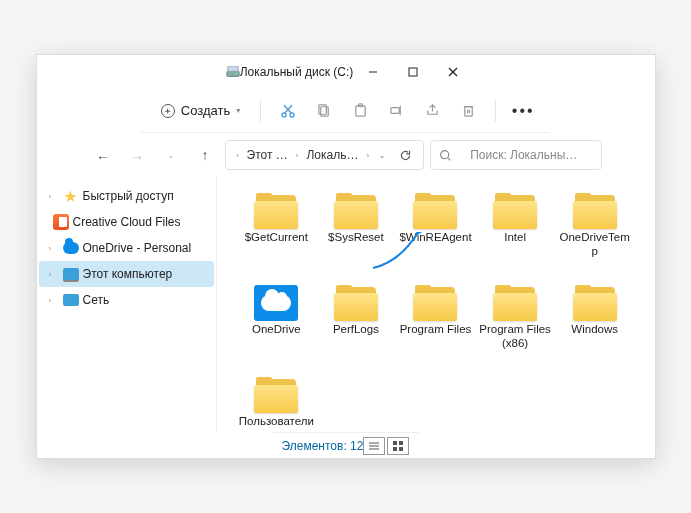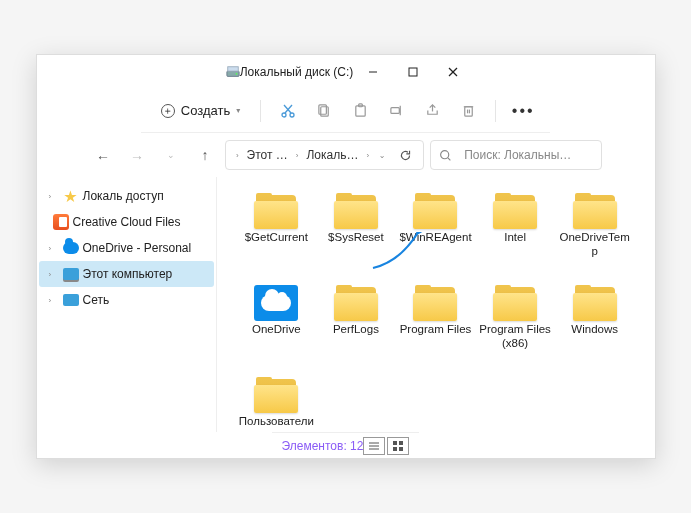--- a/index.html
+++ b/index.html
@@ -15,40 +15,40 @@
   .tb-sep { width: 1px; height: 22px; background: #e5e5e5; margin: 0 8px; }
   .tb-icon { width: 34px; height: 32px; display: flex; align-items: center; justify-content: center; color: #888; border-radius: 4px; }
   .navbar { height: 44px; display: flex; align-items: center; padding: 0 10px; gap: 6px; }
   .nav-arrow { width: 28px; height: 28px; display: flex; align-items: center; justify-content: center; color: #555; font-size: 14px; }
   .nav-arrow.dis { color: #bbb; }
   .addressbar { flex: 1; height: 30px; border: 1px solid #e0e0e0; border-radius: 4px; display: flex; align-items: center; padding: 0 6px; font-size: 12px; color: #333; gap: 2px; }
   .crumb { padding: 2px 4px; }
   .crumb-sep { color: #888; font-size: 8px; padding: 0 2px; }
   .addr-refresh { width: 24px; display: flex; align-items: center; justify-content: center; color: #555; margin-left: auto; }
   .addr-down { width: 18px; display: flex; align-items: center; justify-content: center; color: #888; font-size: 8px; }
-  .searchbox { width: 172px; height: 30px; border: 1px solid #e0e0e0; border-radius: 4px; display: flex; align-items: center; padding: 0 8px; gap: 12px; color: #888; font-size: 12px; overflow: hidden; }
+  .searchbox { width: 172px; height: 30px; border: 1px solid #e0e0e0; border-radius: 4px; display: flex; align-items: center; padding: 0 8px; gap: 18px; color: #888; font-size: 12px; overflow: hidden; }
   .body { flex: 1; display: flex; overflow: hidden; }
   .sidebar { width: 180px; border-right: 1px solid #eee; padding: 6px 2px; overflow: hidden; }
   .tree-item { display: flex; align-items: center; gap: 4px; height: 26px; padding: 0 4px 0 10px; font-size: 12px; color: #222; border-radius: 3px; }
   .tree-item.sel { background: #cce8f7; }
   .tree-item.child { padding-left: 14px; }
   .tree-chev { width: 10px; font-size: 8px; color: #888; }
   .tree-icon { width: 16px; height: 16px; display: flex; align-items: center; justify-content: center; }
   .content { flex: 1; padding: 12px 20px; display: grid; grid-template-columns: repeat(5, 1fr); grid-auto-rows: 86px; gap: 6px 0; overflow: hidden; position: relative; }
   .folder { display: flex; flex-direction: column; align-items: center; justify-content: flex-start; font-size: 11.5px; color: #222; text-align: center; padding: 4px 2px; }
   .folder-label { margin-top: 2px; line-height: 1.2; max-width: 80px; word-break: break-word; }
   .folder-icon { width: 44px; height: 36px; position: relative; }
   .folder-icon .back { position: absolute; inset: 2px 2px 0 2px; background: linear-gradient(#f0c44c,#e8b63a); border-radius: 2px 4px 2px 2px; }
   .folder-icon .tab { position: absolute; left: 2px; top: 0; width: 16px; height: 8px; background: #f0c44c; border-radius: 2px 2px 0 0; }
   .folder-icon .front { position: absolute; inset: 8px 0 0 0; background: linear-gradient(#ffe48a,#f7c948); border-radius: 2px; box-shadow: 0 1px 2px rgba(0,0,0,0.15); }
   .onedrive-icon { width: 44px; height: 36px; background: #0c8ce9; border-radius: 3px; display:flex; align-items:center; justify-content:center; }
   .cloud-shape { width: 30px; height: 16px; background:#fff; border-radius: 10px; position:relative; }
   .cloud-shape::before { content:''; position:absolute; width:14px; height:14px; background:#fff; border-radius:50%; left:4px; top:-6px;}
   .cloud-shape::after { content:''; position:absolute; width:10px; height:10px; background:#fff; border-radius:50%; left:16px; top:-3px;}
-  .statusbar { height: 26px; border-top: 1px solid #eee; display: flex; align-items: center; padding: 0 10px; font-size: 12px; color: #8b5cf6; justify-content: space-between; }
+  .statusbar { height: 26px; border-top: 1px solid #eee; display: flex; align-items: center; padding: 0 10px; font-size: 12px; color: #0369a1; justify-content: space-between; }
   .view-btns { display: flex; gap: 2px; }
   .vbtn { width: 22px; height: 18px; border: 1px solid #999; display:flex; align-items:center; justify-content:center; font-size:10px; color:#555;}
   .annotation-arrow { position: absolute; left: 150px; top: 55px; pointer-events:none;}
   svg { display: block; }
   .star { color:#f7c948; font-size:16px; }
   .cc-badge { width:16px;height:16px;background:linear-gradient(#ff7b3a,#e84f1f);border-radius:3px;position:relative;}
   .cc-badge::after{content:'';position:absolute;inset:3px 2px 3px 6px;background:#fff;border-radius:1px;}
   .od-small{width:16px;height:12px;background:#0c8ce9;border-radius:6px;position:relative;}
   .od-small::before{content:'';position:absolute;width:8px;height:8px;background:#0c8ce9;border-radius:50%;left:2px;top:-4px;}
   .pc-small{width:16px;height:12px;background:#3aa0da;border-radius:2px;box-shadow:0 2px 0 #888;}
@@ -170,21 +170,21 @@
         </span>
       <span>Поиск: Локальны…</span>
     </div>
   </div>
 
   <div class="body">
     <div class="sidebar">
       <div class="tree-item">
         <span class="tree-chev">›</span>
         <span class="tree-icon star">★</span>
-        <span>Локаль доступ</span>
+        <span>Быстрый доступ</span>
       </div>
       <div class="tree-item child">
         <span class="tree-icon">
             <span class="cc-badge"></span>
           </span>
         <span>Creative Cloud Files</span>
       </div>
       <div class="tree-item">
         <span class="tree-chev">›</span>
         <span class="tree-icon">

